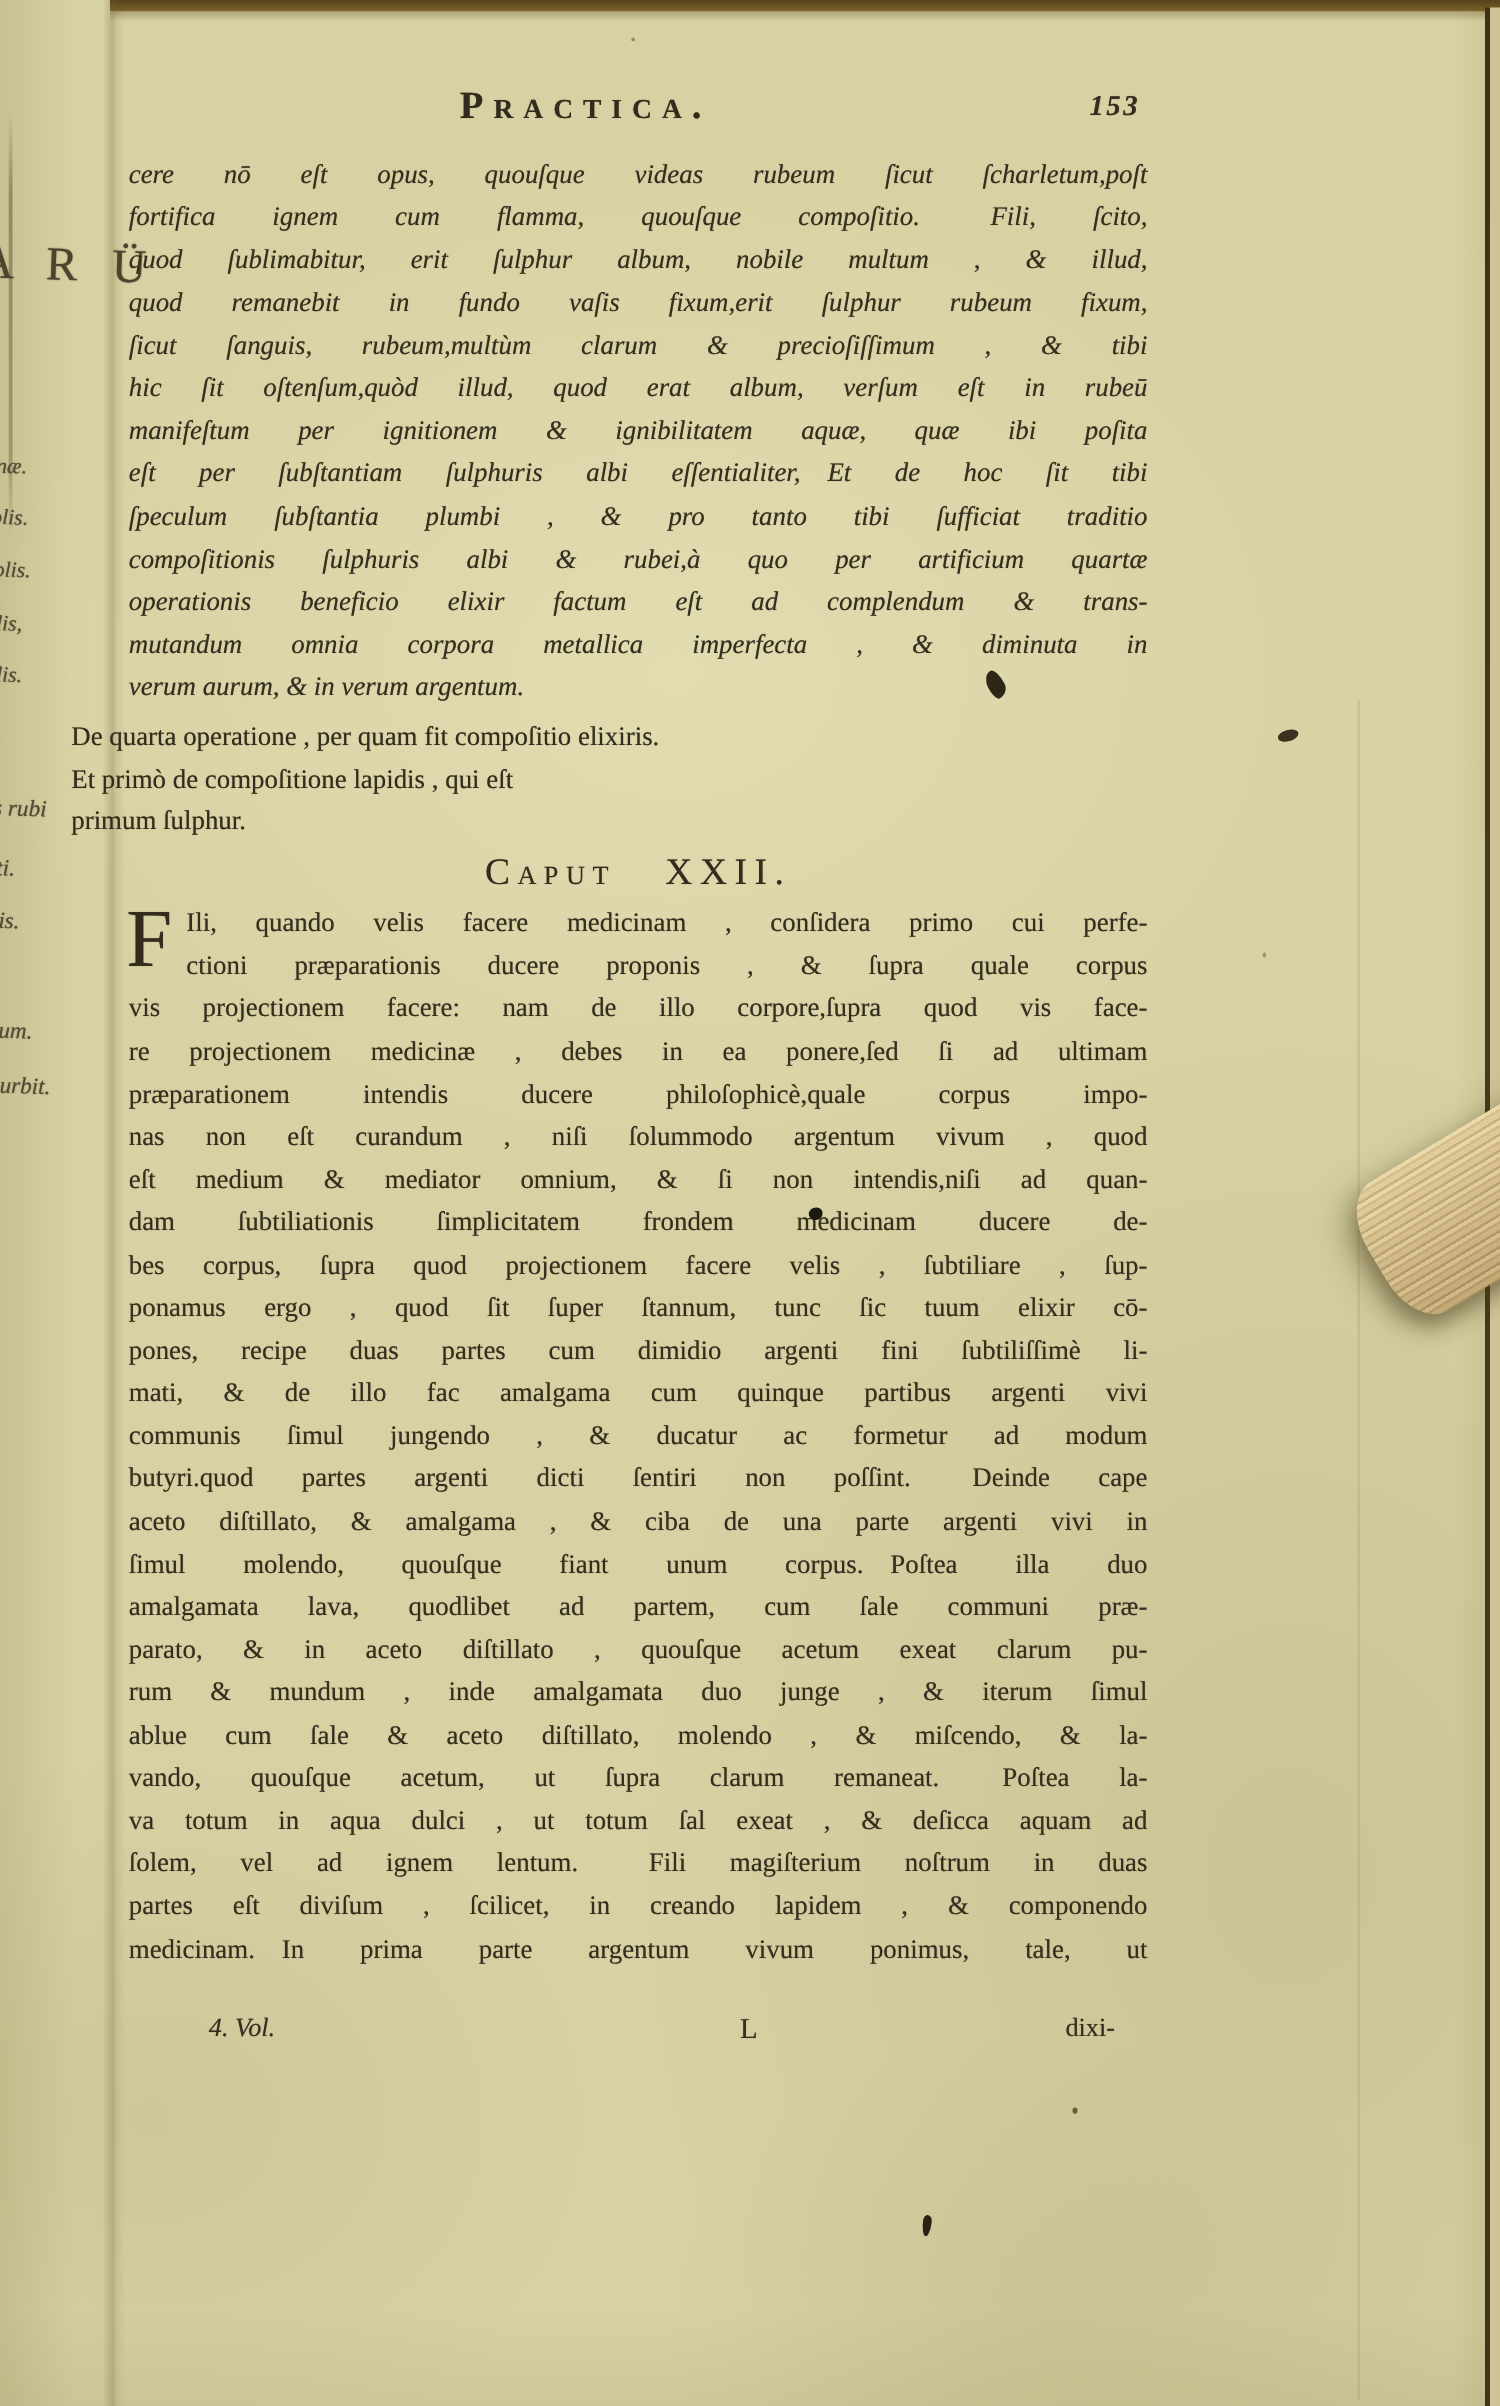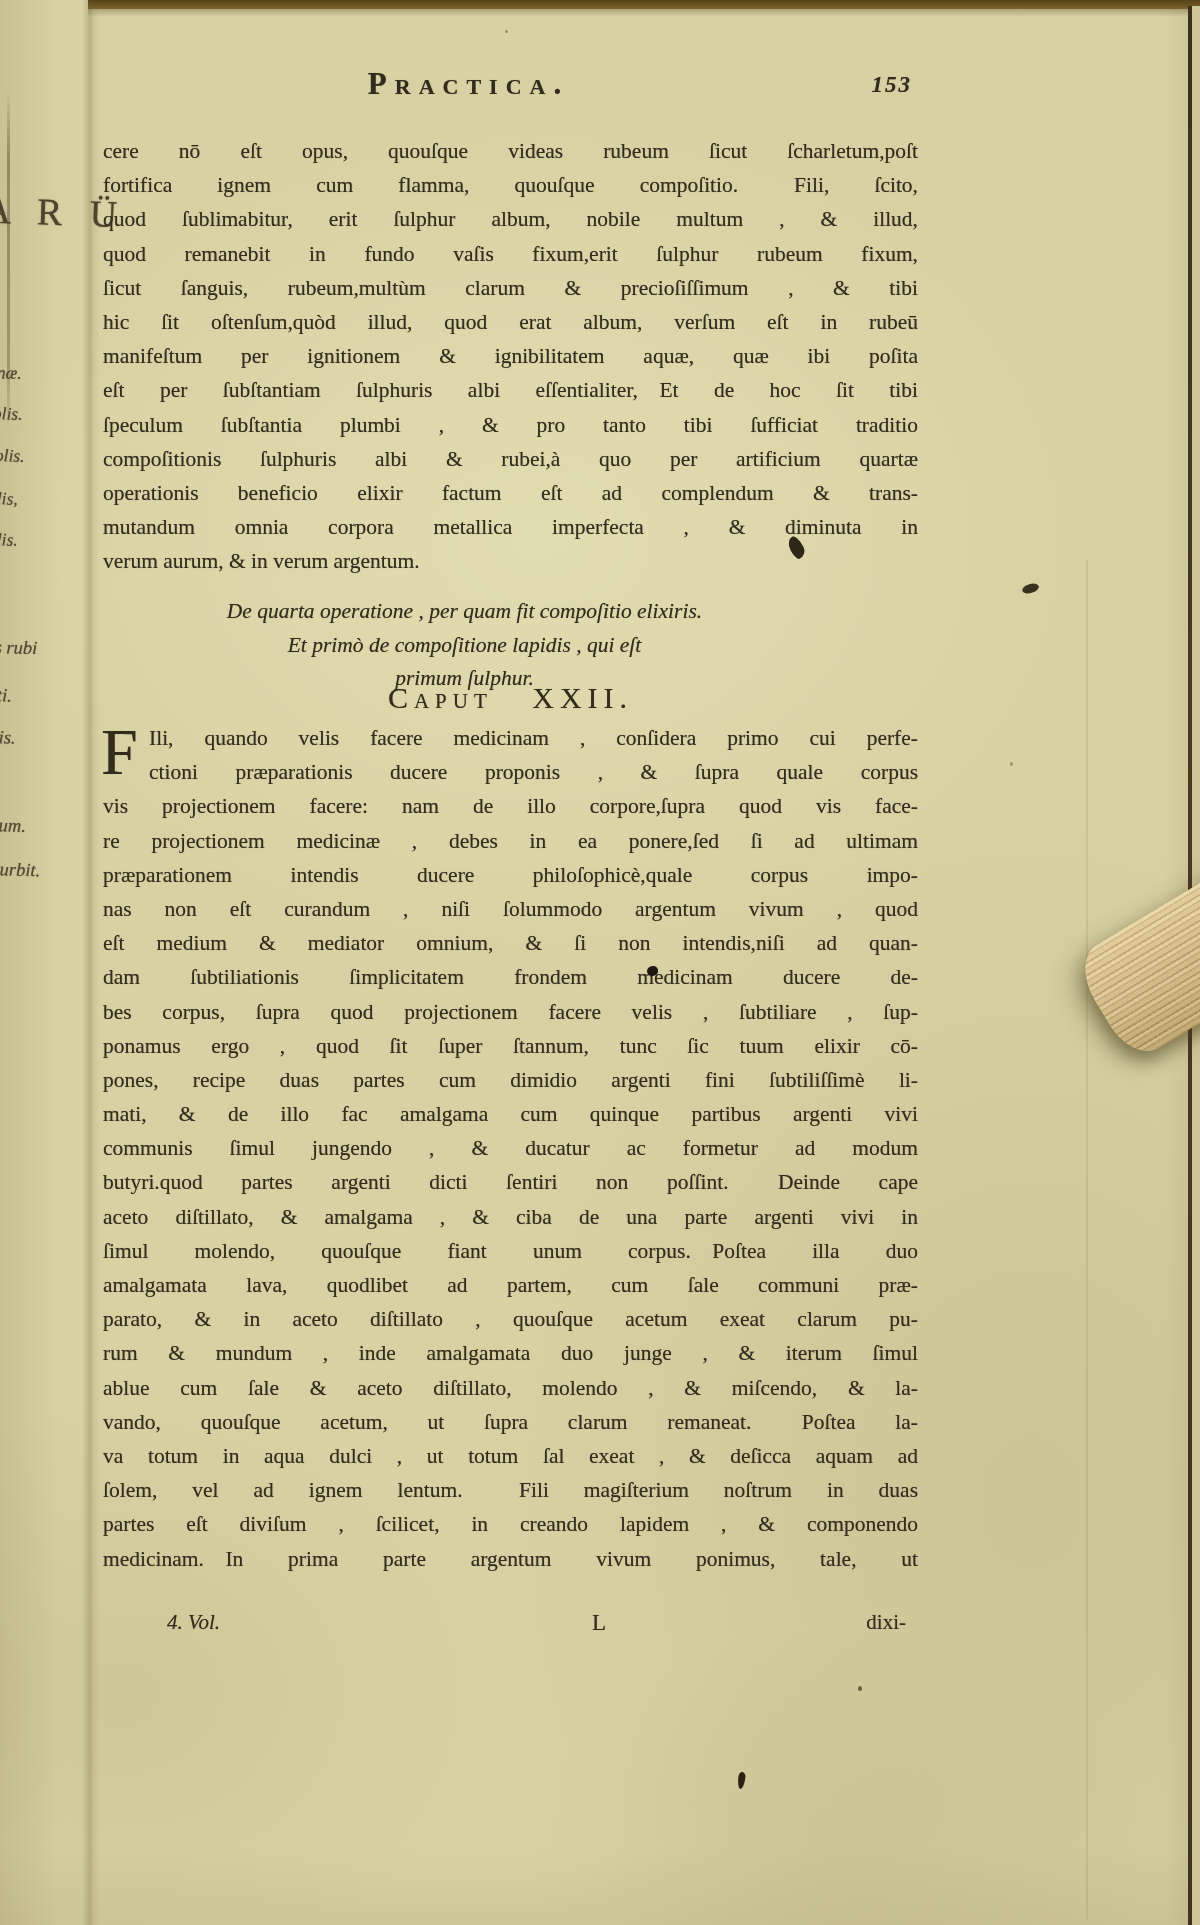--- a/index.html
+++ b/index.html
@@ -58,33 +58,33 @@
   .frag:nth-child(10){top:860px;font-size:18.5px;}
   
   .page-content{position:absolute;left:103px;top:0;width:815px;height:100%;
     text-shadow:0 0 0.7px rgba(53,46,31,0.55);}
   .header{position:absolute;top:66px;width:100%;height:40px;text-align:center;font-weight:bold;}
   .title{display:inline-block;transform:translateX(-42px);
     font-variant:small-caps;font-size:31px;letter-spacing:8px;color:#332c1c;}
   .pagenum{position:absolute;right:6px;top:6px;font-size:23px;font-style:italic;letter-spacing:2px;}
   .para{position:absolute;left:0;width:815px;font-size:21.5px;}
   .para .line{text-align:justify;text-align-last:justify;line-height:34.2px;height:34.2px;white-space:nowrap;}
-  .para1{top:134px;}
+  .para1{top:122px;font-style:italic;}
   .para1 .line:nth-child(13){text-align-last:left;}
   .para2{top:721px;}
   .para2 .line:nth-child(1),.para2 .line:nth-child(2){padding-left:46px;}
-  .section-heading{position:absolute;top:595px;width:100%;text-align:center;
-    font-style:italic;font-size:21.5px;line-height:33.5px;transform:translateX(-46px);color:#332c1d;}
+  .section-heading{position:absolute;top:573px;width:100%;
+    font-size:21.5px;line-height:33.5px;transform:translateX(-46px);color:#332c1d;}
   .chapter{position:absolute;top:681px;width:100%;text-align:center;
     font-variant:small-caps;font-size:30px;letter-spacing:6px;word-spacing:26px;color:#332c1c;}
   .dropcap{position:absolute;left:-2px;top:723px;font-size:66px;line-height:58px;color:#332c1c;}
   .footer{position:absolute;top:1610px;width:100%;height:34px;font-size:21px;}
   .vol{position:absolute;left:64px;font-style:italic;}
   .sig{position:absolute;left:489px;font-size:23px;}
-  .catch{position:absolute;right:12px;}
+  .catch{position:absolute;right:26px;}
   
   .leaf-mark{position:absolute;left:687px;top:536px;width:13px;height:23px;background:#2e2717;
     border-radius:62% 38% 70% 30% / 48% 62% 38% 52%;transform:rotate(-28deg);}
   .ink-blot{position:absolute;left:647px;top:966px;width:11px;height:10px;background:#1d1812;
     border-radius:55% 45% 50% 50%;}
   .seed-smudge{position:absolute;left:1022px;top:584px;width:17px;height:9px;background:#3a311f;
     border-radius:50%;transform:rotate(-16deg);}
   .ink-dash{position:absolute;left:738px;top:1772px;width:7px;height:17px;background:#2a2112;
     border-radius:45% 55% 50% 50%/30% 30% 70% 70%;transform:rotate(7deg);}
   .speck-a{position:absolute;left:858px;top:1686px;width:4px;height:5px;background:rgba(70,57,30,0.75);border-radius:50%;}

